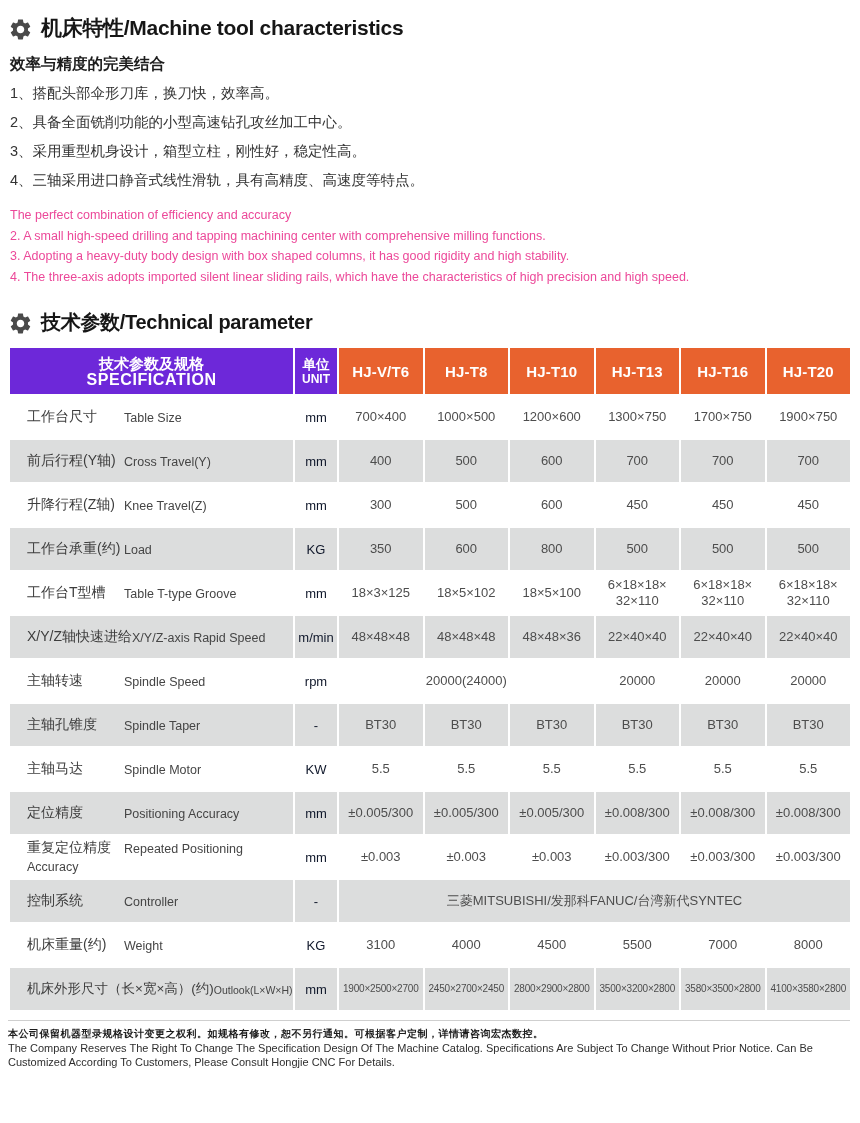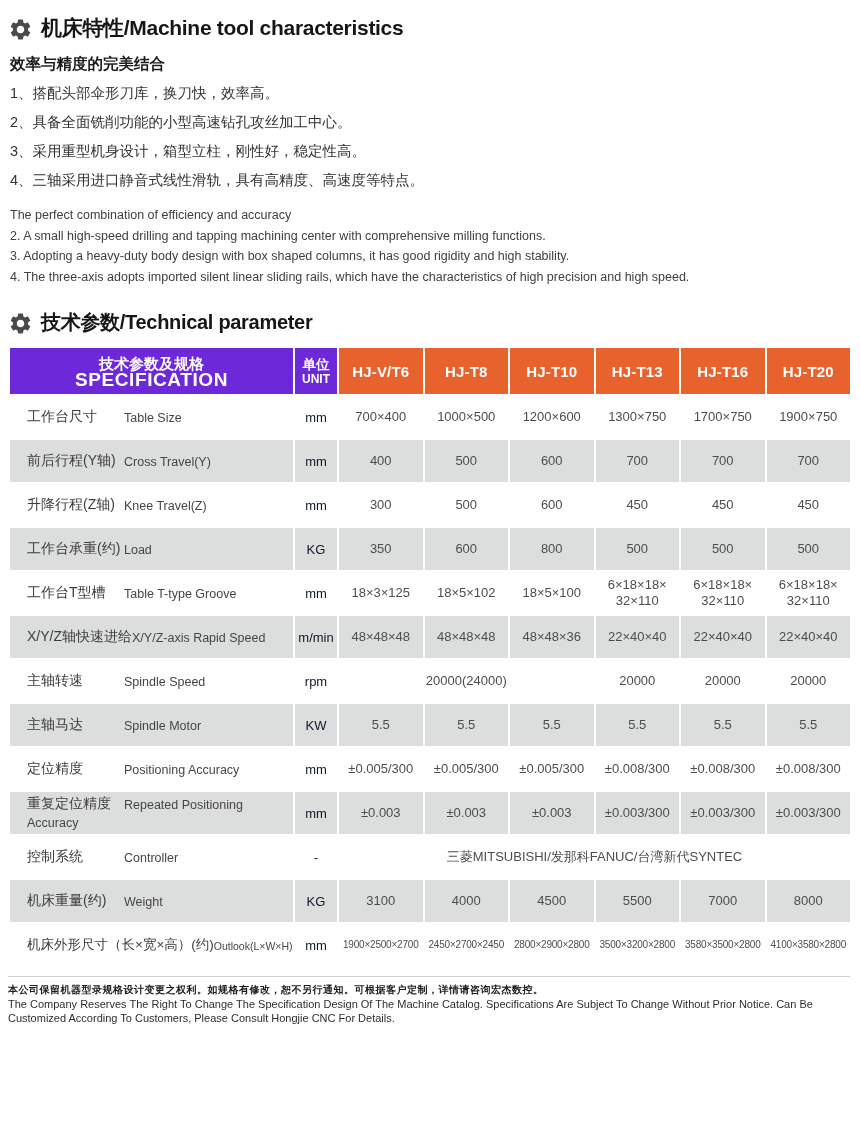--- a/index.html
+++ b/index.html
@@ -17,34 +17,34 @@
   .sec-header h1 { font-size:21px; font-weight:bold; color:#161616; letter-spacing:-0.3px; }
   .sec-header.second { margin-top:22px; }
   .sec-header.second h1 { font-size:20px; }
 
   .subtitle { font-size:15.5px; font-weight:bold; color:#1d1d1d; margin:12px 0 4px 2px; }
 
   .cn-list { margin-left:2px; }
   .cn-item { font-size:14.5px; color:#333; height:29px; line-height:29px; }
 
   .en-list { margin:10px 0 0 2px; }
-  .en-item { font-size:12.5px; color:#404040; line-height:20.5px; }
+  .en-item { font-size:12.5px; color:#ec4899; line-height:20.5px; }
 
   
   table.spec {
     border-collapse:separate; border-spacing:2px;
     width:844px; table-layout:fixed; margin:10px 0 0 0;
   }
   col.c-spec { width:283px; }
   col.c-unit { width:42px; }
   thead th { color:#fff; font-weight:bold; vertical-align:middle; height:46px; }
   th.th-spec, th.th-unit { background:#6d28d9; }
   th.th-model { background:#E8622E; font-size:15px; letter-spacing:0.2px; }
   .th-spec .l1 { font-size:15px; display:block; line-height:17px; }
-  .th-spec .l2 { font-size:19px; display:block; line-height:16px; letter-spacing:0.6px; }
+  .th-spec .l2 { font-size:16px; display:block; line-height:16px; letter-spacing:0.6px; }
   .th-unit .l1 { font-size:13.5px; display:block; line-height:15px; }
   .th-unit .l2 { font-size:12px; display:block; line-height:14px; }
 
   tbody td { height:42px; vertical-align:middle; text-align:center; background:#fff; }
   tbody tr:nth-child(even) td { background:#DCDDDD; }
   td.label { text-align:left; padding-left:17px; }
   td.label .cn { font-size:14px; color:#3d3d3d; display:inline-block; min-width:97px; vertical-align:middle; }
   td.label .en { font-size:12.5px; color:#454545; vertical-align:middle; }
   td.u { font-size:13px; color:#0f172a; }
   td.val { font-size:13px; color:#4d4d4d; line-height:16px; padding:0 2px; }
@@ -184,20 +184,30 @@
         </tr>
         <tr>
           <td class="label"><span class="cn">主轴转速</span><span class="en">Spindle Speed</span></td>
           <td class="u">rpm</td>
           <td class="val" colspan="3">20000(24000)</td>
           <td class="val">20000</td>
           <td class="val">20000</td>
           <td class="val">20000</td>
         </tr>
         <tr>
+          <td class="label"><span class="cn">主轴孔锥度</span><span class="en">Spindle Taper</span></td>
+          <td class="u">-</td>
+          <td class="val">BT30</td>
+          <td class="val">BT30</td>
+          <td class="val">BT30</td>
+          <td class="val">BT30</td>
+          <td class="val">BT30</td>
+          <td class="val">BT30</td>
+        </tr>
+        <tr>
           <td class="label"><span class="cn">主轴马达</span><span class="en">Spindle Motor</span></td>
           <td class="u">KW</td>
           <td class="val">5.5</td>
           <td class="val">5.5</td>
           <td class="val">5.5</td>
           <td class="val">5.5</td>
           <td class="val">5.5</td>
           <td class="val">5.5</td>
         </tr>
         <tr>

